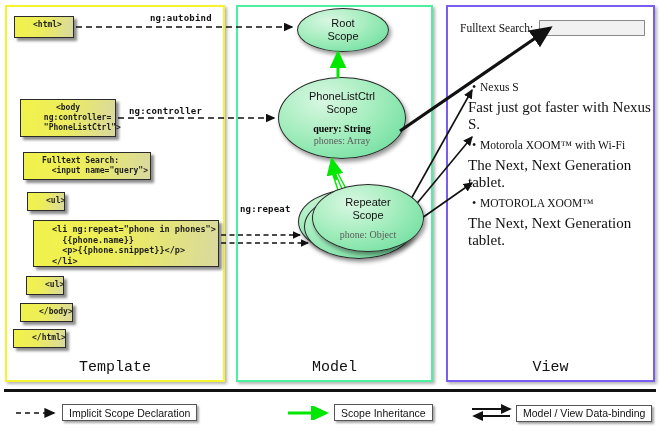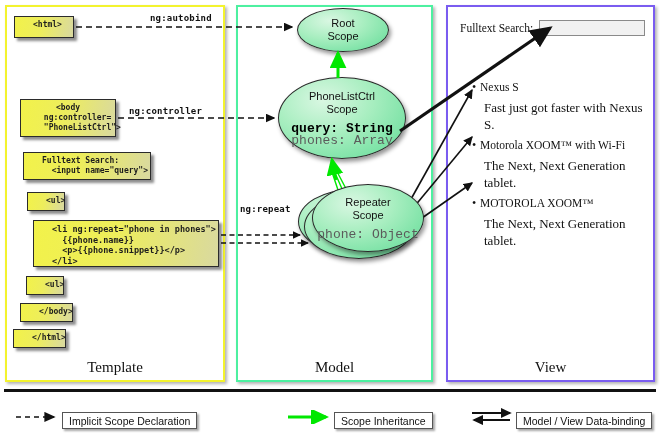--- a/index.html
+++ b/index.html
@@ -13,21 +13,21 @@
   
   .panel{position:absolute;background:#fff;box-sizing:border-box;}
   .panel.template{left:5px;top:5px;width:220px;height:377px;border:2px solid #f3f32e;
      box-shadow:2px 2px 3px rgba(0,0,0,.30);}
   .panel.model{left:236px;top:5px;width:197px;height:377px;border:2px solid #4df0a0;
      box-shadow:2px 2px 3px rgba(0,0,0,.30);}
   .panel.view{left:446px;top:5px;width:209px;height:377px;border:2px solid #7a5cf0;
      box-shadow:2px 2px 3px rgba(0,0,0,.30);}
 
   .panel-label{position:absolute;bottom:4px;left:0;width:100%;text-align:center;
-     font-size:15px;color:#111;font-family:Liberation Serif, serif;}
+     font-size:15px;color:#111;font-family:Liberation Mono, monospace;}
 
   
   .codebox{
     position:absolute;box-sizing:border-box;
     border:1.5px solid #2b2b2b;
     background:linear-gradient(100deg,#f2f24a 0%,#eded5c 45%,#d9d9a0 100%);
     box-shadow:2.5px 2.5px 2.5px rgba(0,0,0,.45);
     font-family:"DejaVu Sans Mono","Liberation Mono",monospace;
     font-size:8px;line-height:10px;color:#1d1d1d;
     padding:3px 18px;white-space:pre;font-weight:bold;
@@ -38,49 +38,49 @@
   
   .scope{
     position:absolute;border-radius:50%;
     border:1.6px solid #2a2a2a;
     background:radial-gradient(ellipse at 35% 28%, #d9f7e2 0%, #a8eec0 42%, #7fe3a8 75%, #63d396 100%);
     box-shadow:2px 3px 4px rgba(0,0,0,.42);
     display:flex;flex-direction:column;align-items:center;justify-content:center;
     text-align:center;color:#111;
   }
   .scope .title{font-family:"Liberation Sans",sans-serif;font-size:11px;line-height:13px;}
-  .scope .props{font-family:Liberation Mono, monospace;
-     font-size:13px;line-height:12px;margin-top:7px;}
+  .scope .props{font-family:Liberation Serif, serif;
+     font-size:10px;line-height:12px;margin-top:7px;}
   .scope .props b{font-weight:bold;color:#000;}
   .scope .props .dim{color:#5b5b5b;}
 
   
   .view-inner{position:absolute;left:0;top:0;width:100%;height:100%;
      font-family:"Liberation Serif",serif;color:#111;}
   .fulltext-row{position:absolute;left:12px;top:13px;display:flex;align-items:center;gap:6px;}
   .fulltext-label{font-size:11.5px;font-family:"Liberation Serif",serif;}
   .search-input{width:100px;height:12px;border:1px solid #8a8a8a;background:#f1f1f1;}
   .phone-list{position:absolute;left:20px;top:72px;width:185px;}
   .phone-item{margin-bottom:4px;}
   .phone-name{font-size:11.5px;line-height:17px;display:flex;align-items:flex-start;}
   .bullet{width:12px;flex:0 0 12px;text-align:center;font-size:12px;line-height:17px;}
-  .phone-snip{font-size:13px;line-height:17px;margin-left:16px;margin-top:3px;}
+  .phone-snip{font-size:15px;line-height:17px;margin-left:0;margin-top:3px;}
 
   
   .edge-label{position:absolute;font-family:"DejaVu Sans Mono","Liberation Mono",monospace;
      font-size:9px;color:#111;font-weight:bold;letter-spacing:.2px;}
 
   
   .divider{position:absolute;left:4px;top:389px;width:652px;height:2.5px;background:#111;}
   .legend{position:absolute;left:0;top:398px;width:660px;height:34px;}
   .legend-item{position:absolute;display:flex;align-items:center;}
   .legend-box{
     border:1.5px solid #555;background:#fff;box-shadow:1.5px 1.5px 2px rgba(0,0,0,.35);
     font-size:10.5px;font-family:"Liberation Sans",sans-serif;color:#111;
-    padding:1.5px 6px;white-space:nowrap;margin-top:8px;
+    padding:1.5px 6px;white-space:nowrap;
   }
   svg.overlay{position:absolute;left:0;top:0;width:660px;height:435px;pointer-events:none;}
 </style>
 </head>
 <body>
 
 <div id="stage">
 
   <div class="panel template">
     <div class="panel-label">Template</div>

